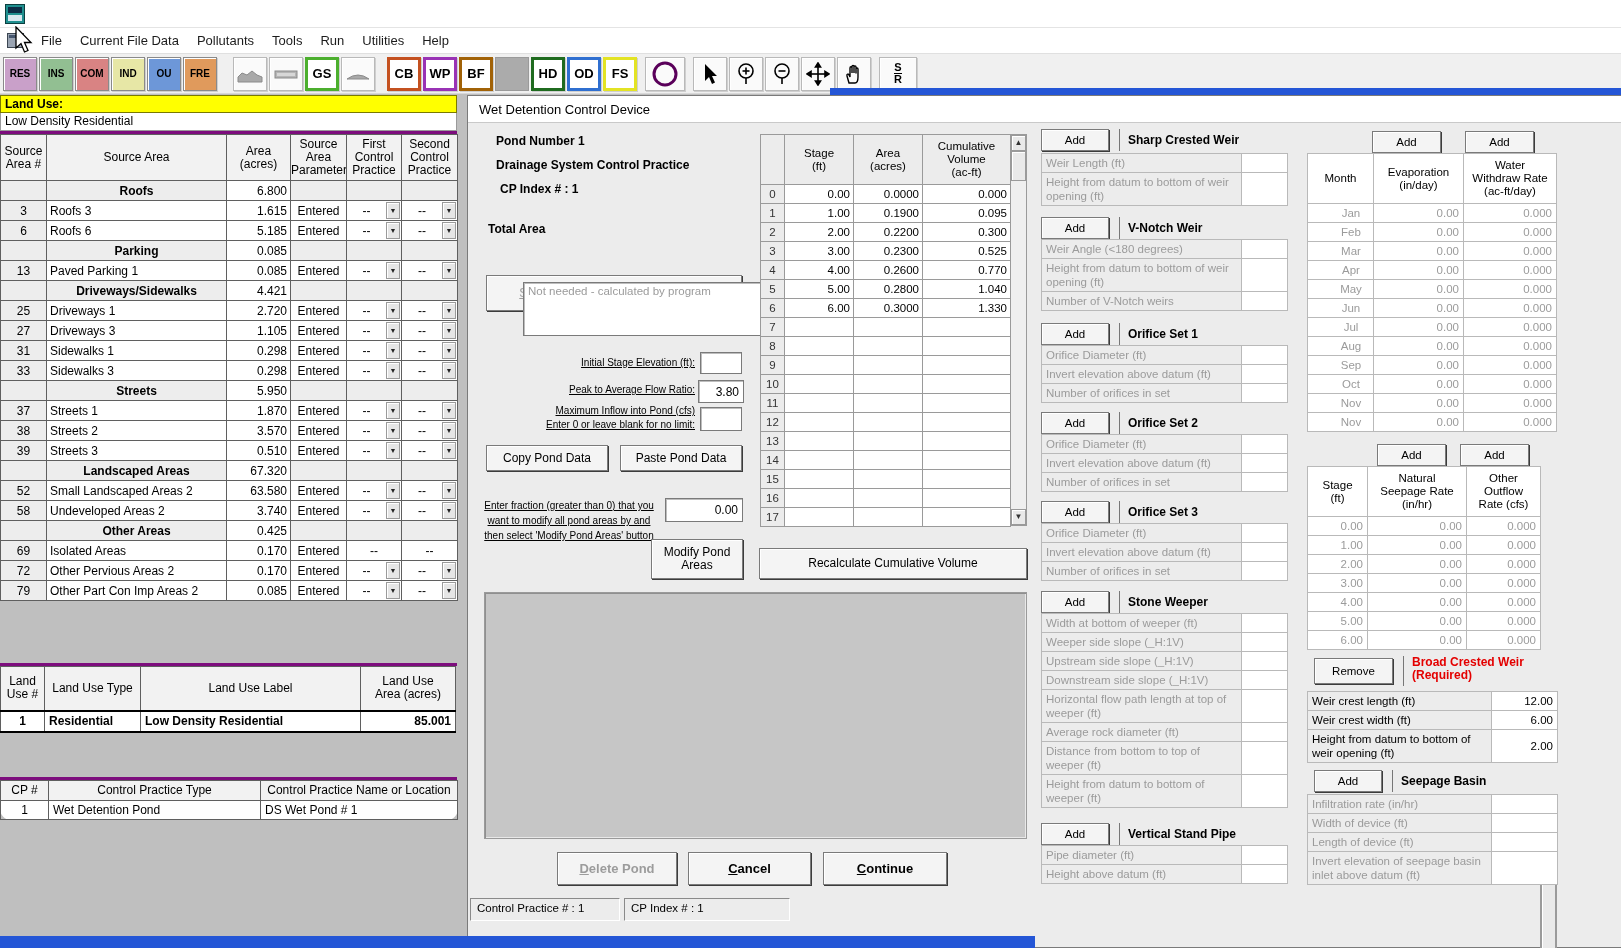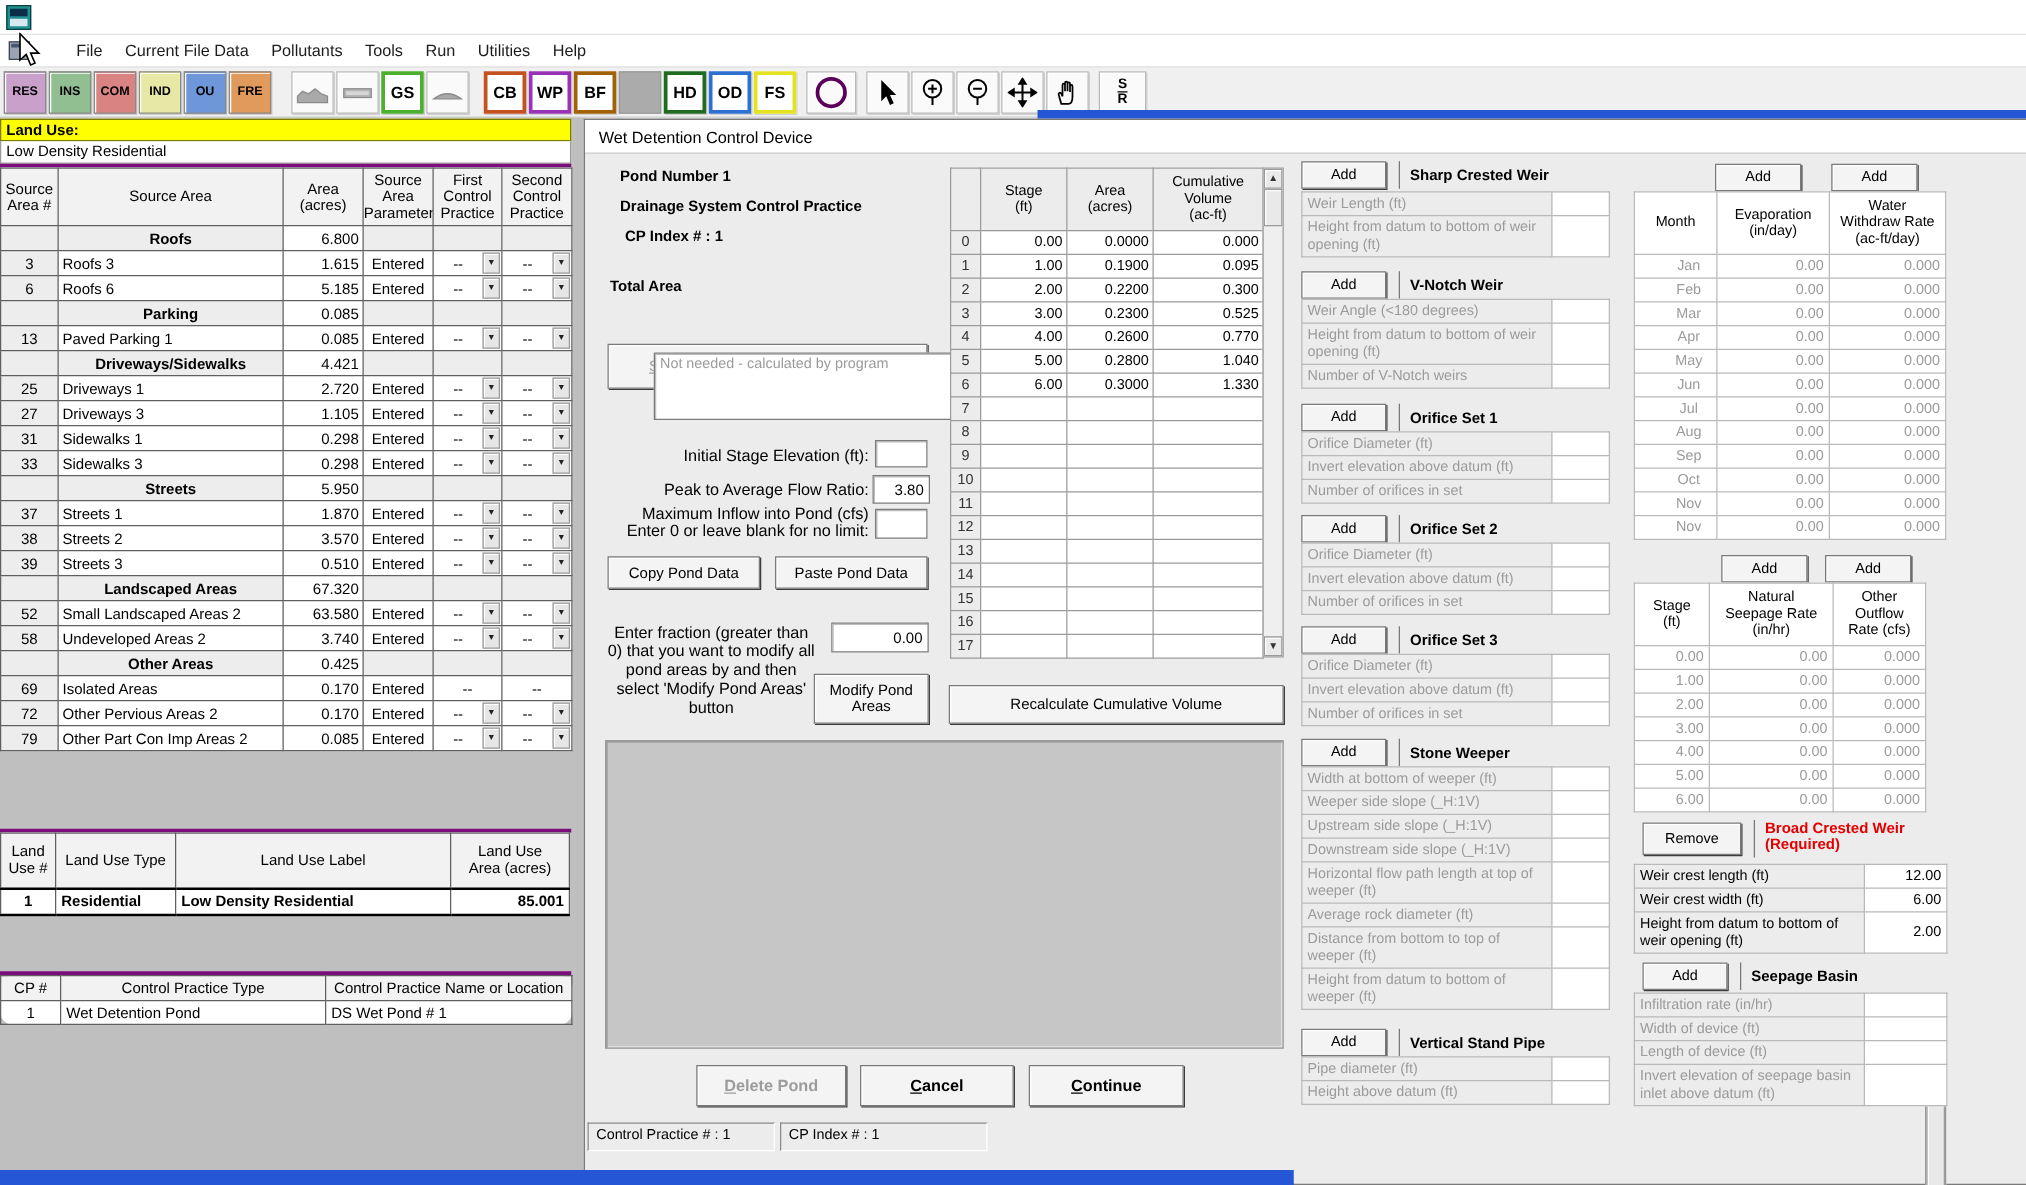--- a/index.html
+++ b/index.html
@@ -10,21 +10,21 @@
   
   #titlebar { left:0; top:0; width:1621px; height:28px; background:#ffffff;
     display:flex; align-items:center; border-bottom:1px solid #e4e4e4; }
   #app-icon { width:20px; height:20px; margin:0 8px 0 5px; position:relative;
     background:#1f8f8f; border:1px solid #0b3f3f; }
   #app-icon:before { content:""; position:absolute; left:2px; top:2px; width:14px; height:6px; background:#0c2d46; }
   #app-icon:after  { content:""; position:absolute; left:2px; top:10px; width:14px; height:6px; background:#d8e8f0; }
   #title-text { font-size:13px; color:#767676; white-space:nowrap; }
 
   #menubar { left:0; top:28px; width:1621px; height:26px; background:#ffffff;
-    display:flex; align-items:center; border-bottom:1px solid #e0e0e0;gap:20px; }
+    display:flex; align-items:center; border-bottom:1px solid #e0e0e0; }
   #mdi-icon { width:17px; height:15px; margin:0 8px 0 7px; background:#9aa4b2;
     border:1px solid #3c4652; position:relative; }
   #mdi-icon:before { content:""; position:absolute; left:1px; top:1px; right:1px; height:3px; background:#46566e; }
   .menu-item { font-size:13px; color:#1c1c1c; padding:3px 9px; cursor:default; }
 
   #toolbar { left:0; top:54px; width:1621px; height:40px; background:#f0f0f0;
     display:flex; align-items:center; padding-left:2px; border-bottom:1px solid #d8d8d8; }
   .tbtn { width:34px; height:34px; margin:0 1px; background:#fafafa;
     border:1px solid #b9b9b9; box-shadow:inset 1px 1px 0 #fff, 1px 1px 0 #cfcfcf;
     display:flex; align-items:center; justify-content:center;
@@ -83,21 +83,21 @@
   #cp-table { left:0; top:780px; width:457px; background:#fff;border-radius:11px; }
   #cp-table th { height:20px; }
   #cp-table td { height:19px; padding:0 4px; }
 
   
   #dialog { left:467px; top:95px; width:1154px; height:853px; background:#ececec;
     border:1px solid #7a7a7a; border-right:none; }
   #dlg-title { position:absolute; left:0; top:0; width:1153px; height:27px; background:#ffffff;
     border-bottom:1px solid #c9c9c9; font-size:13px; color:#000; padding:6px 0 0 11px; }
   .b12 { font-size:12px; font-weight:bold; color:#000; }
-  .lbl { font-size:13px; color:#000; }
+  .lbl { font-size:10px; color:#000;text-decoration:underline; }
 
   .btn { background:#f4f4f4; border:1px solid #7a7a7a; box-shadow:inset 1px 1px 0 #ffffff, 1px 1px 0 #3c3c3c;
     display:flex; align-items:center; justify-content:center; font-size:12px; color:#000;
     text-align:center; line-height:13px; }
   .btn.disabled { color:#9c9c9c; }
   .btn.bold { font-weight:bold; font-size:13px; }
   .accel { display:inline-block; }
   .accel::first-letter { text-decoration:underline; }
 
   .sunken { background:#fff; border:1px solid #7a7a7a; box-shadow:inset 1px 1px 0 #bdbdbd; }

